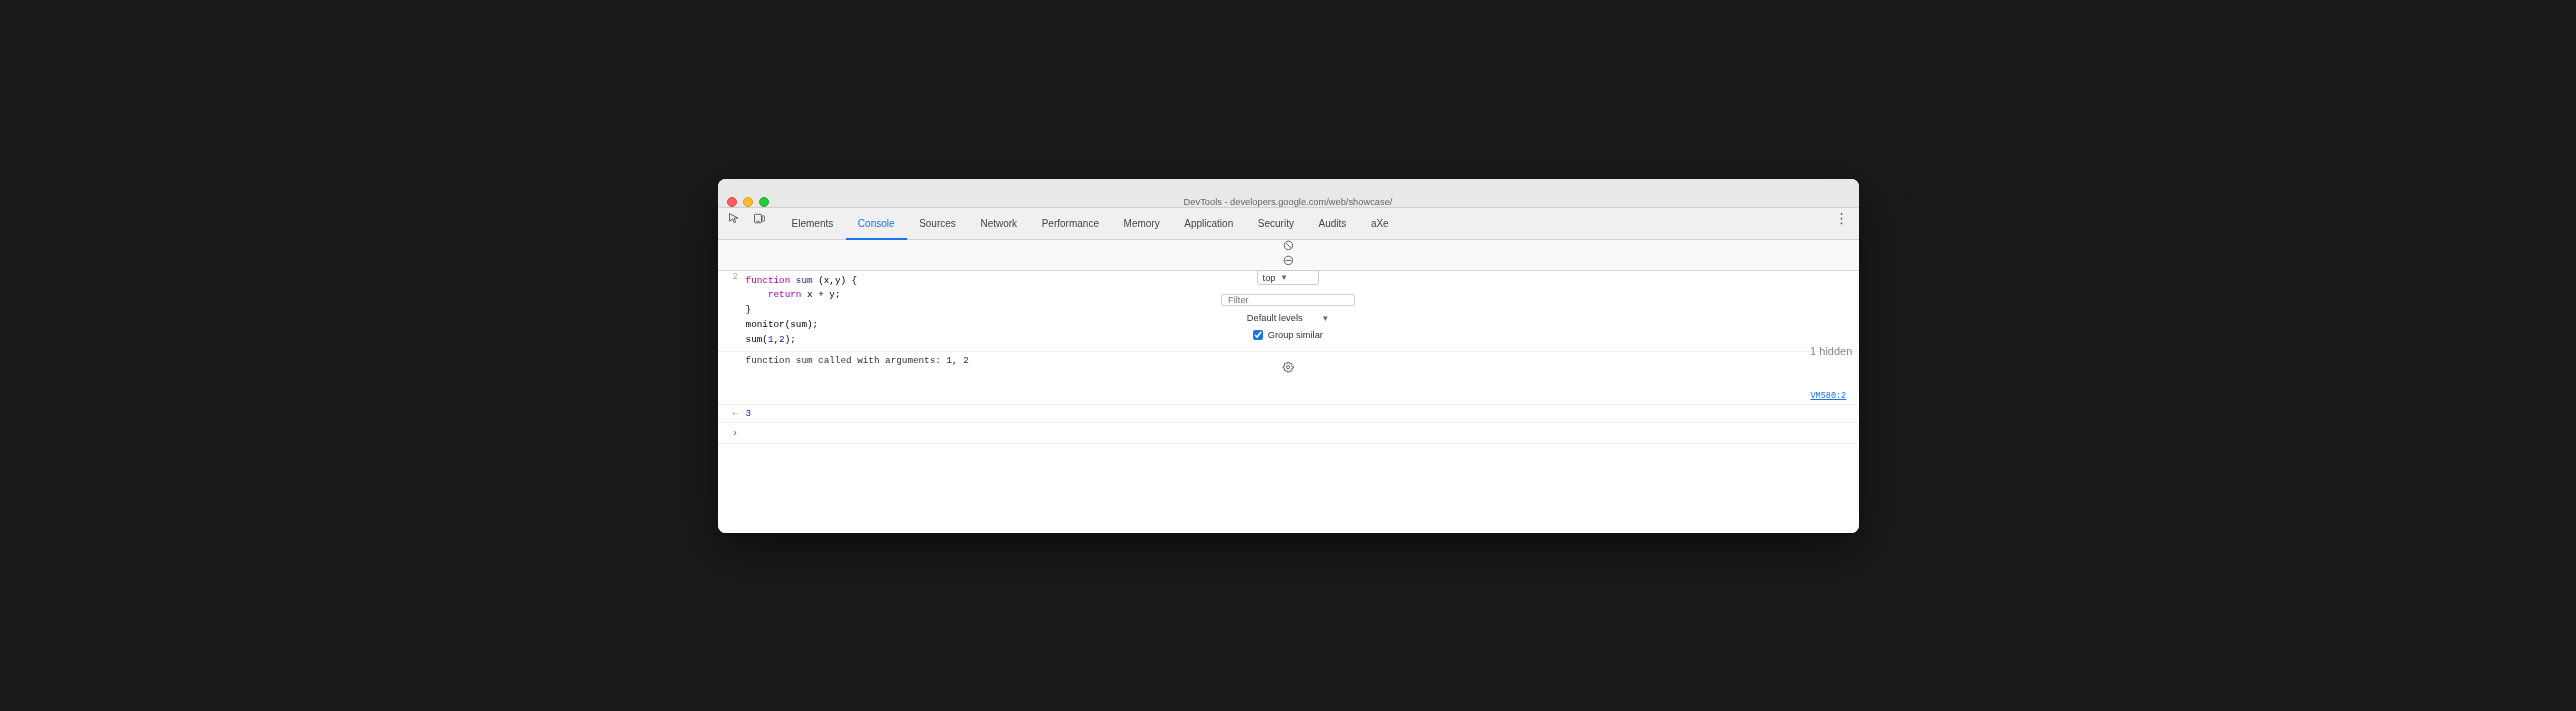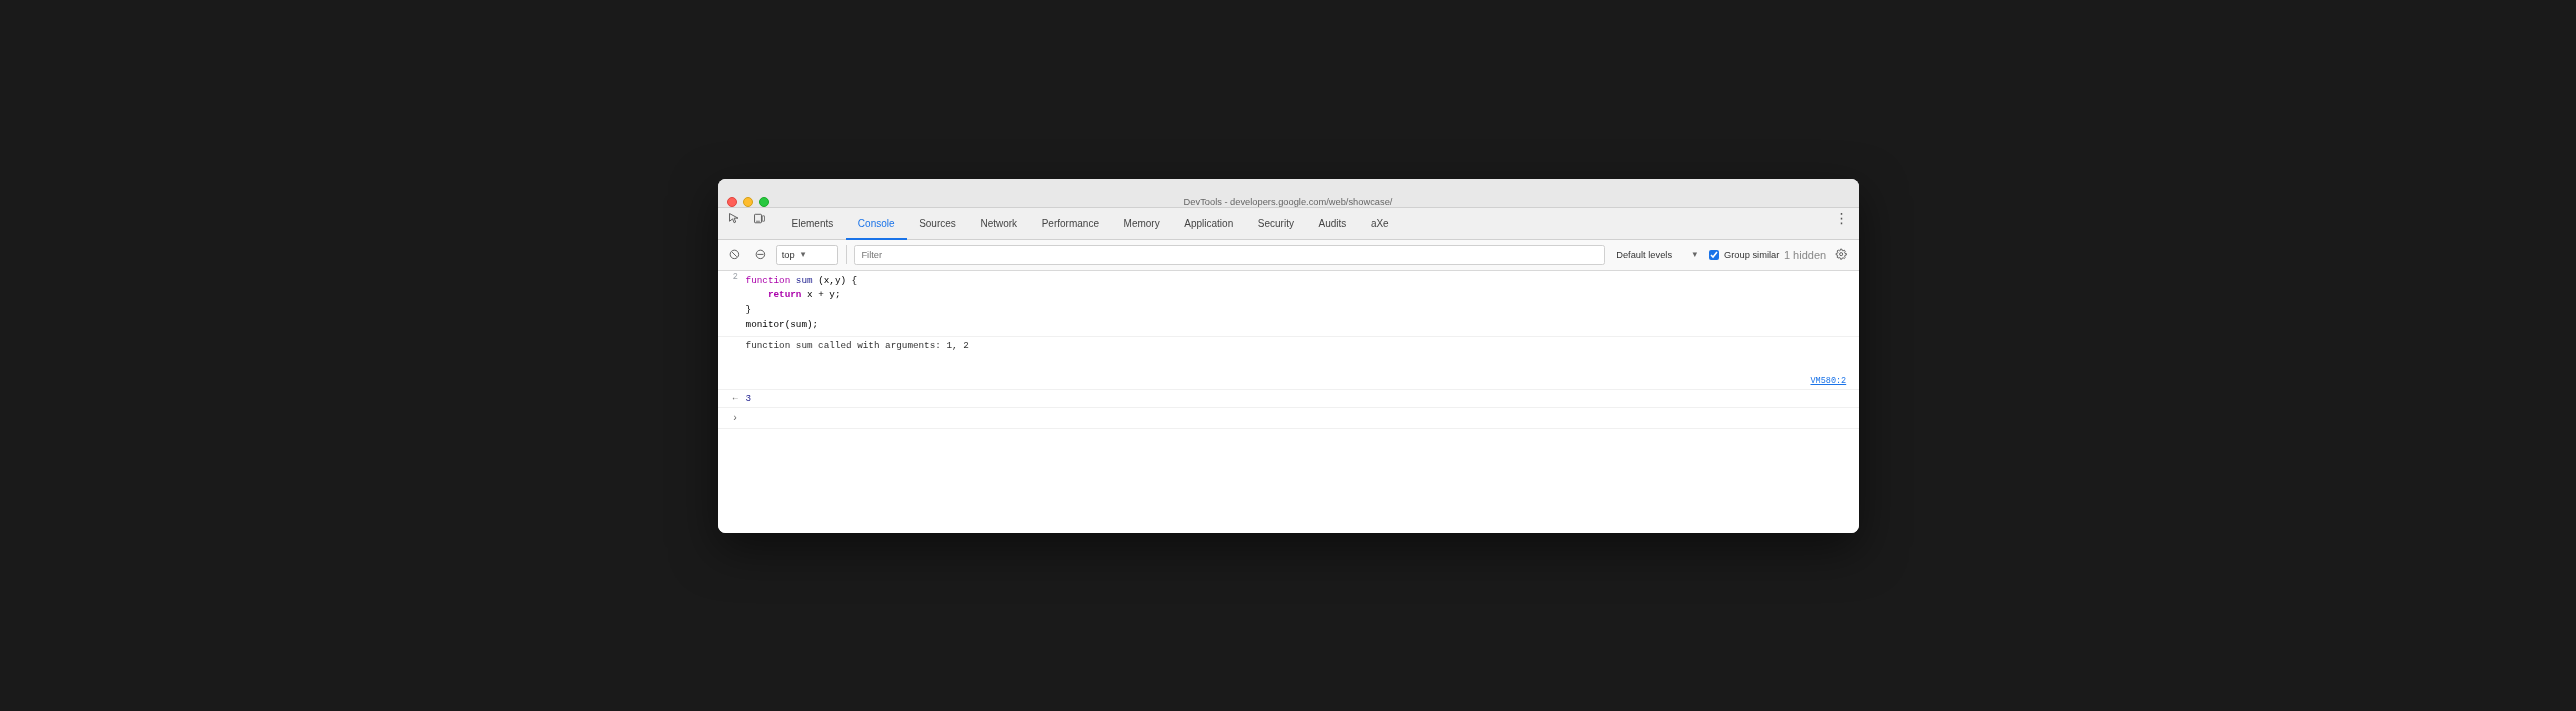--- a/index.html
+++ b/index.html
@@ -112,20 +112,21 @@
       color: #555;
     }
     .toolbar {
       background: #f9f9f9;
       border-bottom: 0.8px solid #d8d8d8;
       height: 31px;
       display: flex;
       align-items: center;
       padding: 0 6.2px;
       gap: 4.6px;
+      flex-direction: column;
     }
     .toolbar-btn {
       width: 21.6px;
       height: 21.6px;
       border-radius: 3.1px;
       display: flex;
       align-items: center;
       justify-content: center;
       cursor: pointer;
       font-size: 9.3px;
@@ -240,21 +241,21 @@
     .entry-source {
       padding: 1.5px 12.3px 1.5px 3.1px;
       color: #1a73e8;
       font-size: 8.5px;
       white-space: nowrap;
       cursor: pointer;
       text-decoration: underline;
       margin-top: 36px;
     }
     .kw-function { color: #aa00aa; font-weight: 500; }
-    .kw-return { color: #aa00aa; font-weight: 700; }
+    .kw-return { color: #aa00aa; font-weight: 400; }
     .fn-name { color: #1a1a8c; }
     .num-lit { color: #1a1a8c; }
     .output-blue { color: #1a1a8c; font-weight: 500; }
     .output-line { color: #333; }
     .console-input-row {
       display: flex;
       align-items: center;
       padding: 3.1px 0;
       min-height: 18.5px;
     }
@@ -380,20 +381,21 @@
 
   <div class="console-area">
 
     <div class="code-block-entry">
       <div class="entry-gutter">2</div>
       <div class="code-lines">
         <span class="code-line"><span class="kw-function">function </span><span class="fn-name">sum</span> (x,y) {</span>
         <span class="code-line">&nbsp;&nbsp;&nbsp;&nbsp;<span class="kw-return">return</span> x + y;</span>
         <span class="code-line">}</span>
         <span class="code-line">monitor(sum);</span>
+        <span class="code-line">sum(<span class="num-lit">1</span>,<span class="num-lit">2</span>);</span>
       </div>
     </div>
 
     <div class="console-entry">
       <div class="entry-gutter"></div>
       <div class="entry-content output-line">function sum called with arguments: 1, 2</div>
       <div class="entry-source">VM580:2</div>
     </div>
 
     <div class="console-entry">

